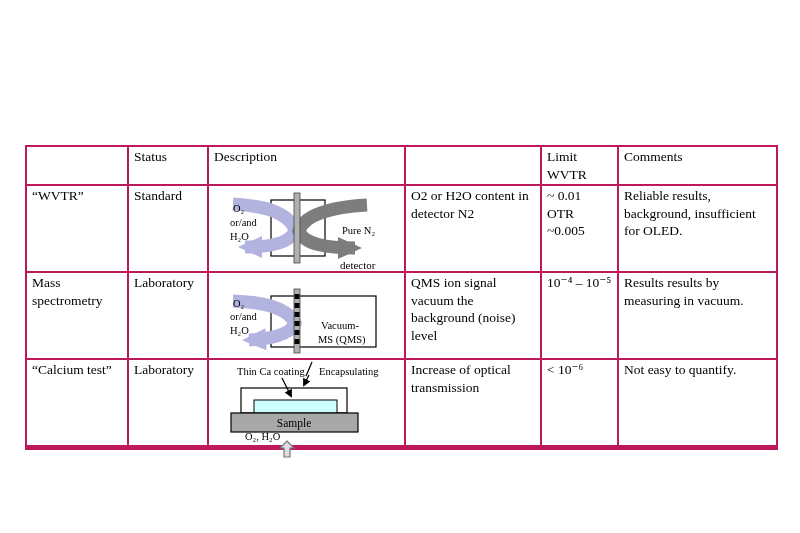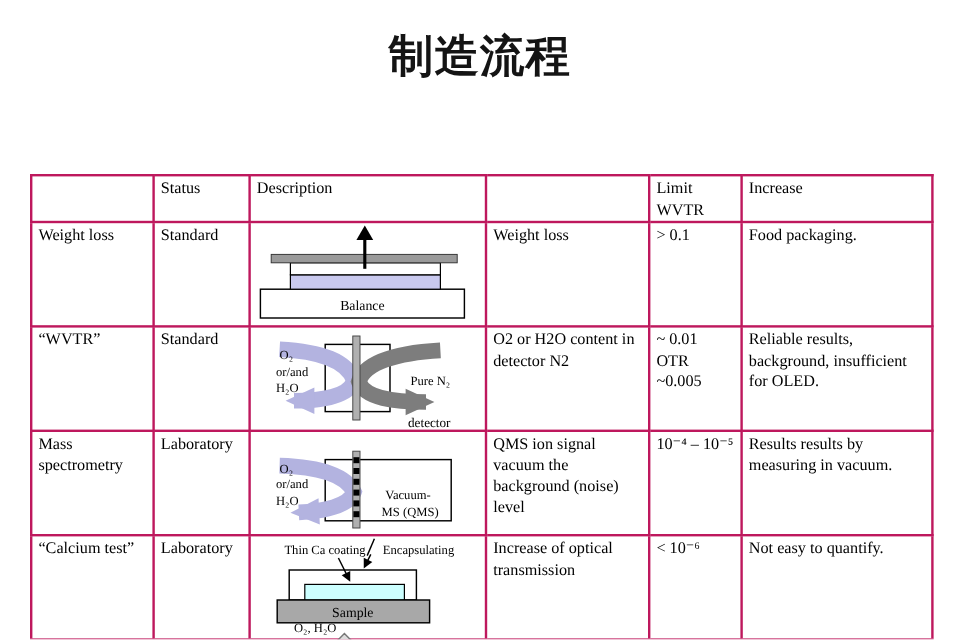--- a/index.html
+++ b/index.html
@@ -28,61 +28,42 @@
   td.cell-diagram { padding:0; position:relative; }
   td.cell-limit { white-space:pre-line; }
   .diagram-svg { display:block; position:relative; z-index:2; overflow:visible; }
   svg text { font-family:"Liberation Serif","DejaVu Serif",serif; fill:#000; }
 </style>
 </head>
 <body>
 
 <div class="slide">
 
-  <div class="title">制造流程</div>
 
   <table class="wvtr">
     <colgroup>
       <col style="width:102px">
         <col style="width:80px">
         <col style="width:197px">
       <col style="width:136px">
         <col style="width:77px">
         <col style="width:159px">
     </colgroup>
     <thead>
       <tr>
         <th></th>
         <th>Status</th>
         <th>Description</th>
         <th></th>
         <th>Limit WVTR</th>
-        <th>Increase</th>
+        <th>Comments</th>
       </tr>
     </thead>
     <tbody>
 
-      <tr>
-        <td>Weight loss</td>
-        <td>Standard</td>
-        <td class="cell-diagram">
-          <svg class="diagram-svg" width="193" height="85" viewBox="0 0 193 85">
-            <rect x="8" y="55" width="170" height="24" fill="#ffffff" stroke="#000" stroke-width="1.2"></rect>
-            <rect x="33" y="43" width="125" height="12" stroke="#000" stroke-width="1" fill="#c9c9ef"></rect>
-            <rect x="33" y="33" width="125" height="10" fill="#ffffff" stroke="#000" stroke-width="1"></rect>
-            <rect x="17" y="26" width="155" height="7" stroke="#333" stroke-width="0.8" fill="#9a9a9a"></rect>
-            <line x1="95" y1="38" x2="95" y2="12" stroke="#000" stroke-width="2.6"></line>
-            <polygon points="88,14 102,14 95,2" fill="#000"></polygon>
-            <text x="93" y="72" text-anchor="middle" font-size="11.5">Balance</text>
-          </svg>
-        </td>
-        <td>Weight loss</td>
-        <td class="cell-limit">&gt; 0.1</td>
-        <td>Food packaging.</td>
-      </tr>
 
       <tr>
         <td>“WVTR”</td>
         <td>Standard</td>
         <td class="cell-diagram">
           <svg class="diagram-svg" width="193" height="85" viewBox="0 0 193 85">
             <defs>
               <marker id="ah-lav" markerUnits="userSpaceOnUse" markerWidth="28" markerHeight="28" refX="19" refY="13" orient="auto">
                 <path d="M2,2 L26,13 L2,24 z" fill="#b3b3e0"></path>
               </marker>

